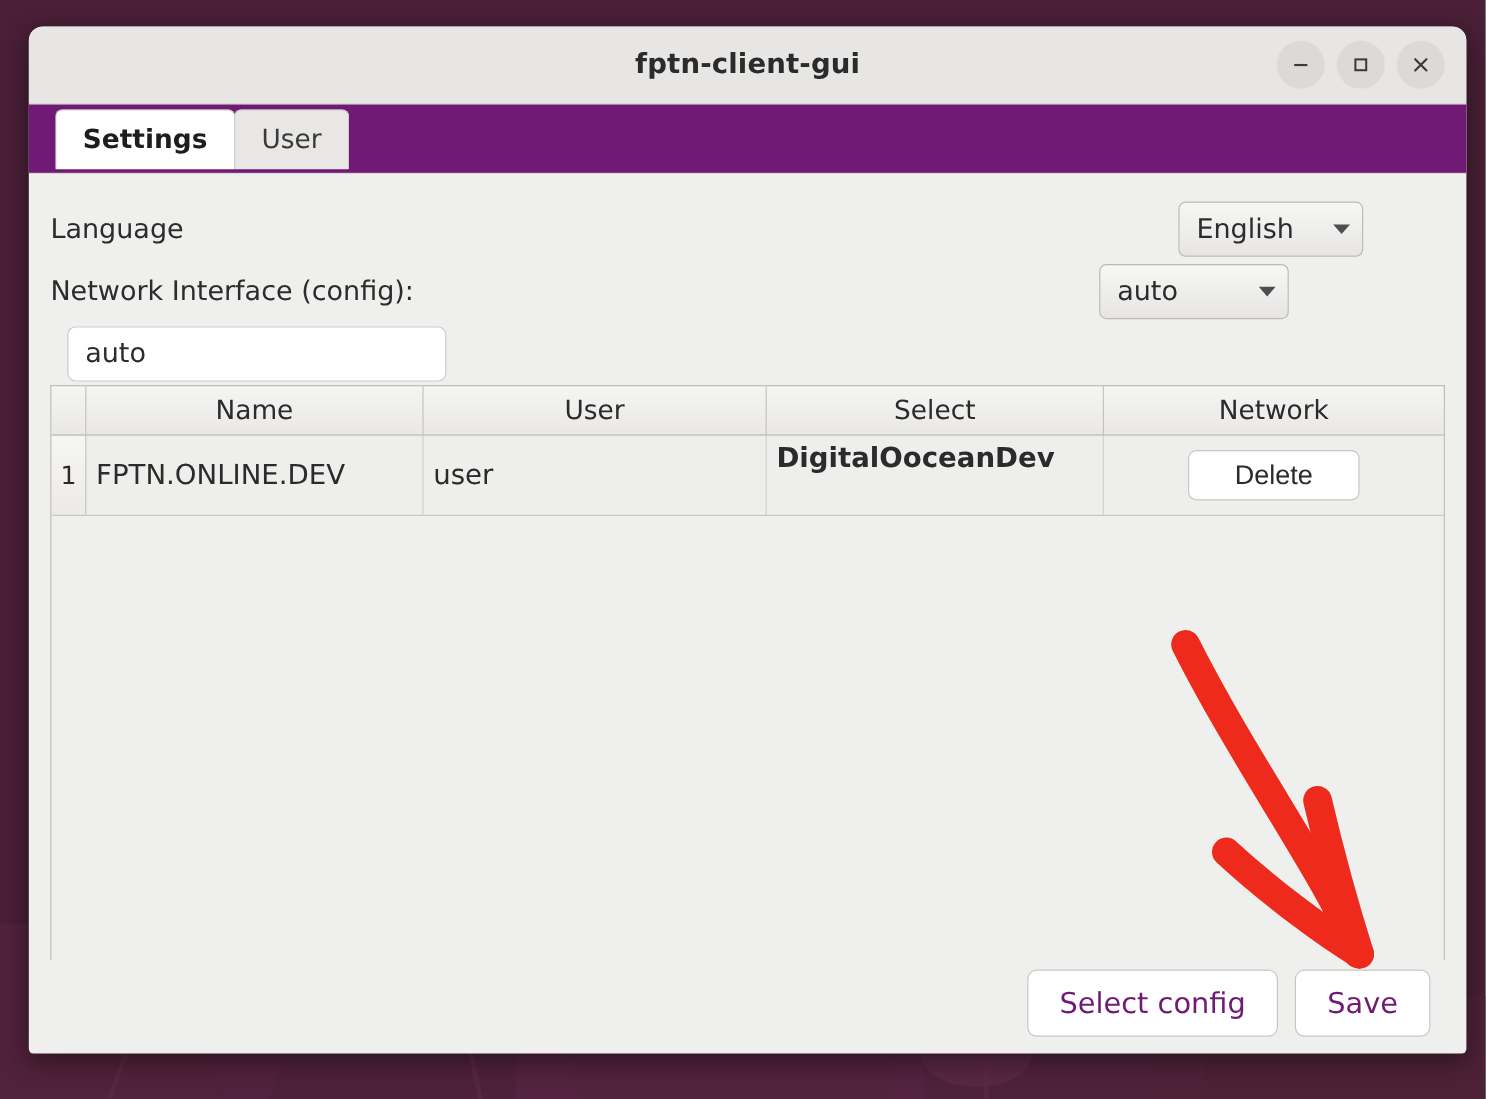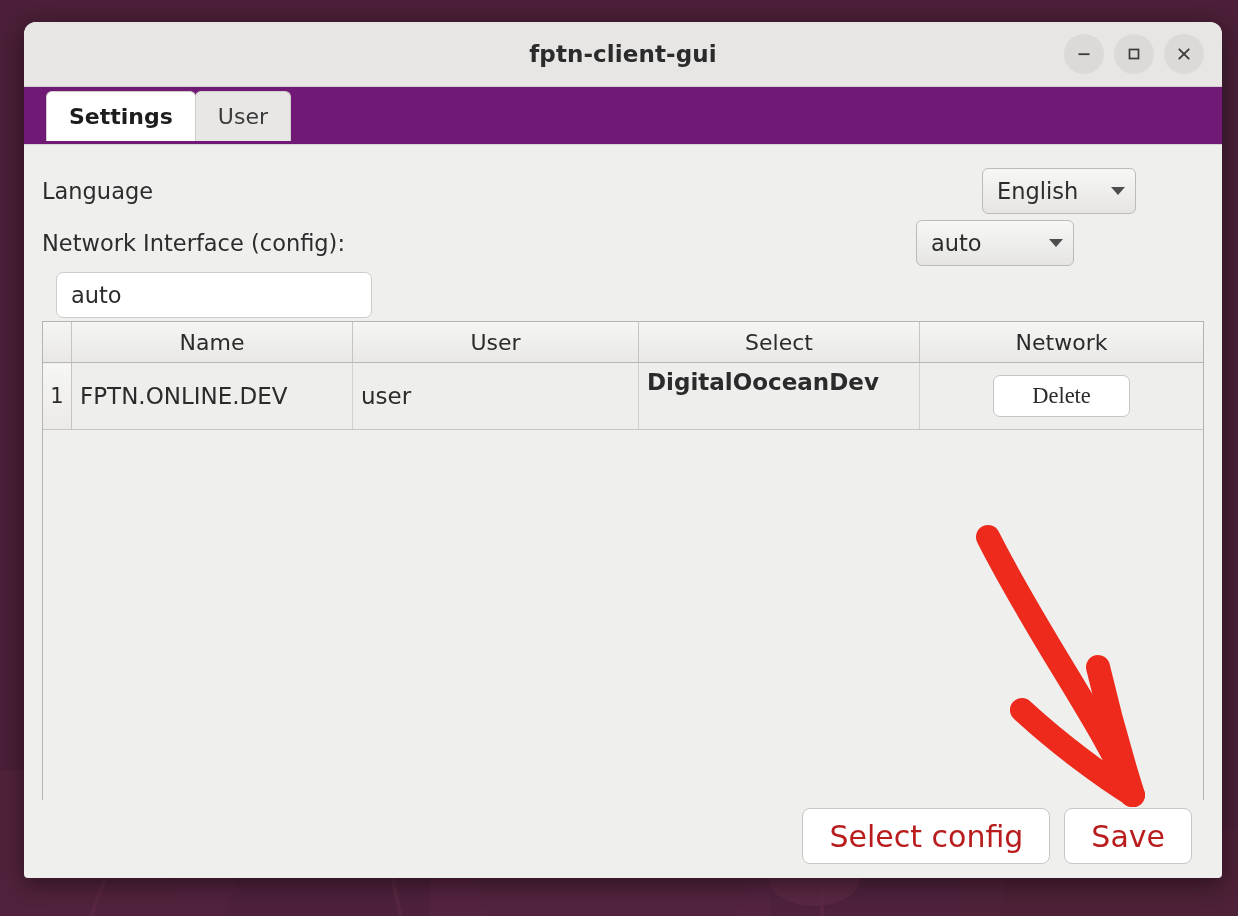--- a/index.html
+++ b/index.html
@@ -285,21 +285,21 @@
     border-right: none;
     text-align: center;
     padding: 0;
   }
   .delete-btn {
     background: #ffffff;
     border: 1px solid #c8c6c3;
     border-radius: 7px;
     font-size: 22.5px;
     color: #2b2b2b;
-    font-family: Liberation Serif, serif;
+    font-family: Liberation Sans, sans-serif;
     padding: 7px 38px;
     cursor: pointer;
   }
   #table-empty {
     flex: 1 1 auto;
     background: #efefee;
     border-left: 0;
     border-right: 0;
     min-height: 0;
   }
@@ -312,22 +312,22 @@
     align-items: center;
     justify-content: flex-end;
     gap: 14px;
     padding: 0 12px 6px 0;
     box-sizing: border-box;
   }
   .footer-btn {
     background: #ffffff;
     border: 1px solid #c9c7c4;
     border-radius: 8px;
-    font-size: 30px;
-    color: #b91c1c;
+    font-size: 24px;
+    color: #701a75;
     font-family: "DejaVu Sans", sans-serif;
     height: 56px;
     padding: 0 26px;
     cursor: pointer;
   }
 
   
   #annotation {
     position: absolute;
     left: 0; top: 0;

